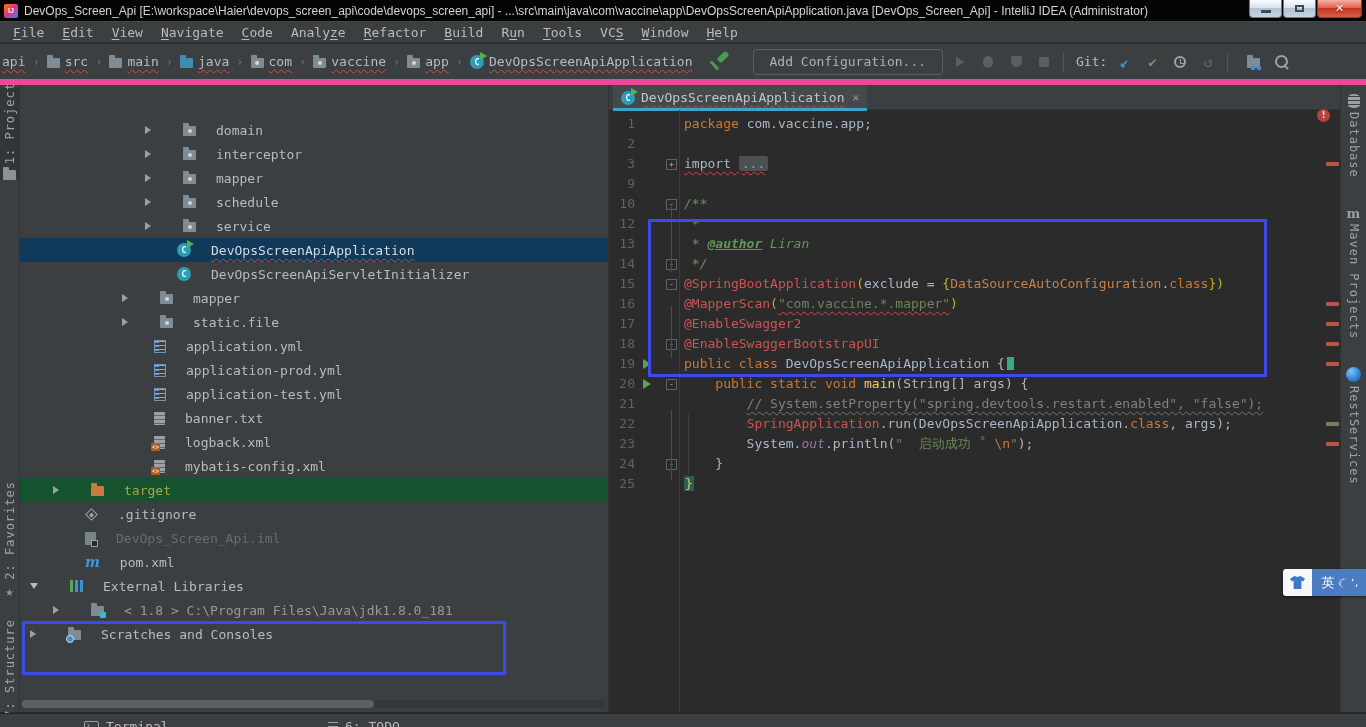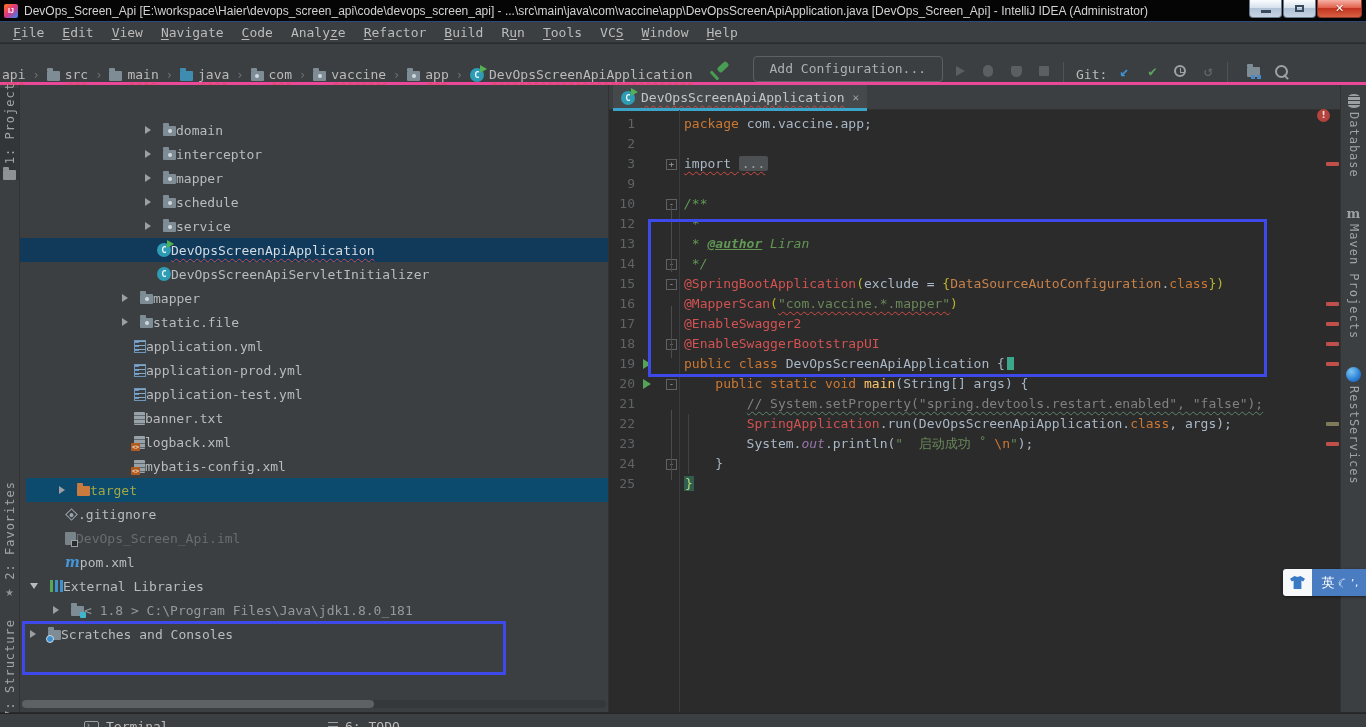--- a/index.html
+++ b/index.html
@@ -22,21 +22,21 @@
   .g-max{width:9px;height:7px;border:2px solid #3a4a5a;box-sizing:border-box;}
   .g-x{color:#fff;font:bold 11px/11px "DejaVu Sans",sans-serif;text-shadow:0 1px 1px #7c2012;}
   
   .menubar{position:absolute;left:0;top:21px;width:1366px;height:22px;background:#3c3f41;
            border-top:1px solid #2e4a7a;border-bottom:1px solid #2f3133;display:flex;align-items:center;
            padding-left:4px;box-sizing:border-box;}
   .menu-item{padding:0 9px;color:#bbbbbb;cursor:default;}
   .menu-item u{text-underline-offset:2px;}
   
   .toolbar{position:absolute;left:0;top:44px;width:1366px;height:41px;background:#3c3f41;
-           border-bottom:3px solid #ec4899;display:flex;align-items:flex-end;padding:0 10px 0 2px;box-sizing:border-box;}
+           border-bottom:6px solid #ec4899;display:flex;align-items:center;padding:0 10px 0 2px;box-sizing:border-box;}
   .crumbs{display:flex;align-items:center;gap:7px;white-space:nowrap;}
   .crumb{display:flex;align-items:center;gap:5px;color:#bbbbbb;}
   .crumb-sep{color:#6e7377;font-size:12px;}
   .sq-red{text-decoration:underline wavy #cf4b43;text-decoration-thickness:1px;text-underline-offset:3px;}
   .sq-warn{text-decoration:underline wavy #5f826b;text-decoration-thickness:1px;text-underline-offset:3px;}
   .runcfg{margin-left:24px;height:24px;line-height:24px;padding:0 16px;border:1px solid #5e6163;
           border-radius:4px;color:#aeb1b3;flex:none;}
   .tb-icn{display:inline-flex;align-items:center;justify-content:center;width:22px;height:22px;margin-left:6px;flex:none;}
   .tsep{width:1px;height:20px;background:#515456;margin:0 8px;flex:none;}
   .git-label{color:#bbbbbb;margin-left:4px;flex:none;}
@@ -113,23 +113,23 @@
   .caret-down{width:0;height:0;border-top:4px solid #9fa2a4;border-left:4px solid transparent;border-right:4px solid transparent;margin-left:8px;}
   .phdr-icons{margin-left:auto;display:flex;align-items:center;gap:15px;}
   .locate{width:10px;height:10px;border:1.5px solid #9fa2a4;border-radius:50%;position:relative;box-sizing:border-box;}
   .locate::after{content:"";position:absolute;left:2px;top:2px;width:3px;height:3px;border-radius:50%;background:#9fa2a4;}
   .collapse{position:relative;width:12px;height:13px;}
   .collapse::before{content:"";position:absolute;top:0;left:2px;border:4px solid transparent;border-top:5px solid #9fa2a4;}
   .collapse::after{content:"";position:absolute;bottom:0;left:2px;border:4px solid transparent;border-bottom:5px solid #9fa2a4;}
   .gear{color:#9fa2a4;font-size:15px;line-height:15px;}
   .hide-min{width:11px;height:2px;background:#9fa2a4;}
   .tree{position:absolute;left:0;top:33px;right:0;}
-  .tree-row{height:24px;display:flex;align-items:center;gap:0;white-space:nowrap;box-sizing:border-box;}
+  .tree-row{height:24px;display:flex;align-items:center;gap:20px;white-space:nowrap;box-sizing:border-box;}
   .tree-row.sel{background:#10395a;}
-  .tree-row.excl{background:#0c4a6e;margin-left:6px;}
+  .tree-row.excl{background:#14532d;}
   .tree-label{color:#b9bcbe;}
   .tree-row.sel .tree-label{color:#d3dce3;}
   .tree-row.excl .tree-label{color:#a3a843;}
   .tree-row.dim .tree-label{color:#686d70;}
   .tree-row.dim2 .tree-label{color:#95999c;}
   .arr{width:12px;flex:none;}
   .arr.right{width:0;margin-right:12px;border-left:6px solid #9da0a3;border-top:4.5px solid transparent;border-bottom:4.5px solid transparent;}
   .arr.down{width:0;margin-right:12px;border-top:6px solid #b8bbbd;border-left:4.5px solid transparent;border-right:4.5px solid transparent;}
   .hscroll{position:absolute;left:2px;bottom:4px;width:584px;height:8px;background:#35383a;border-radius:4px;}
   .hthumb{position:absolute;left:0;top:0;width:352px;height:8px;background:#5d6163;border-radius:4px;}

